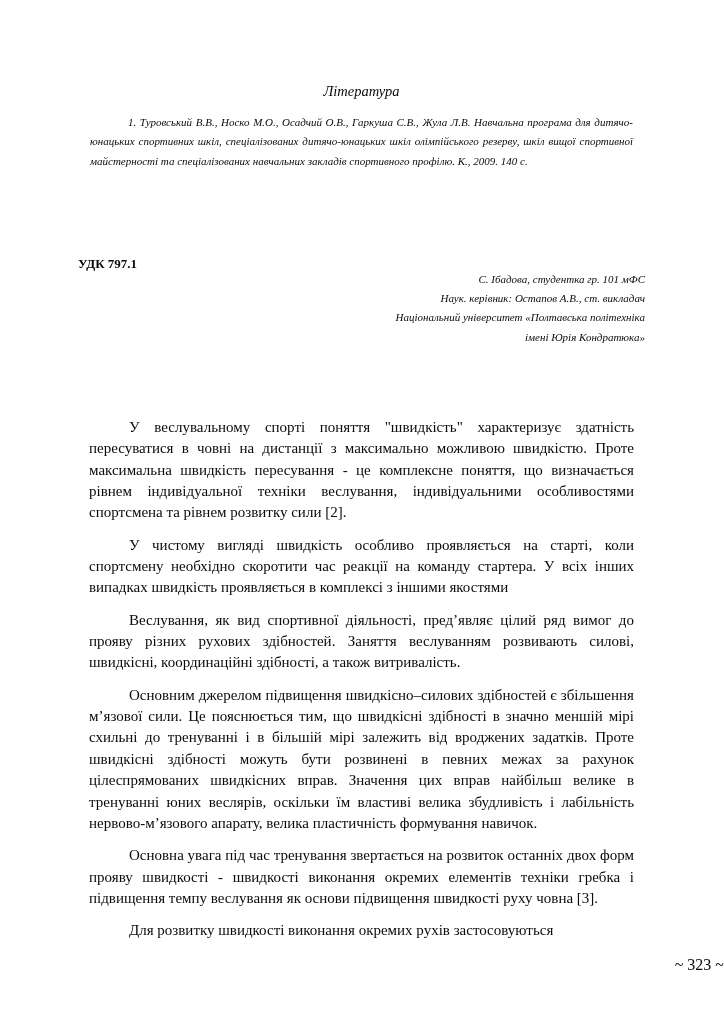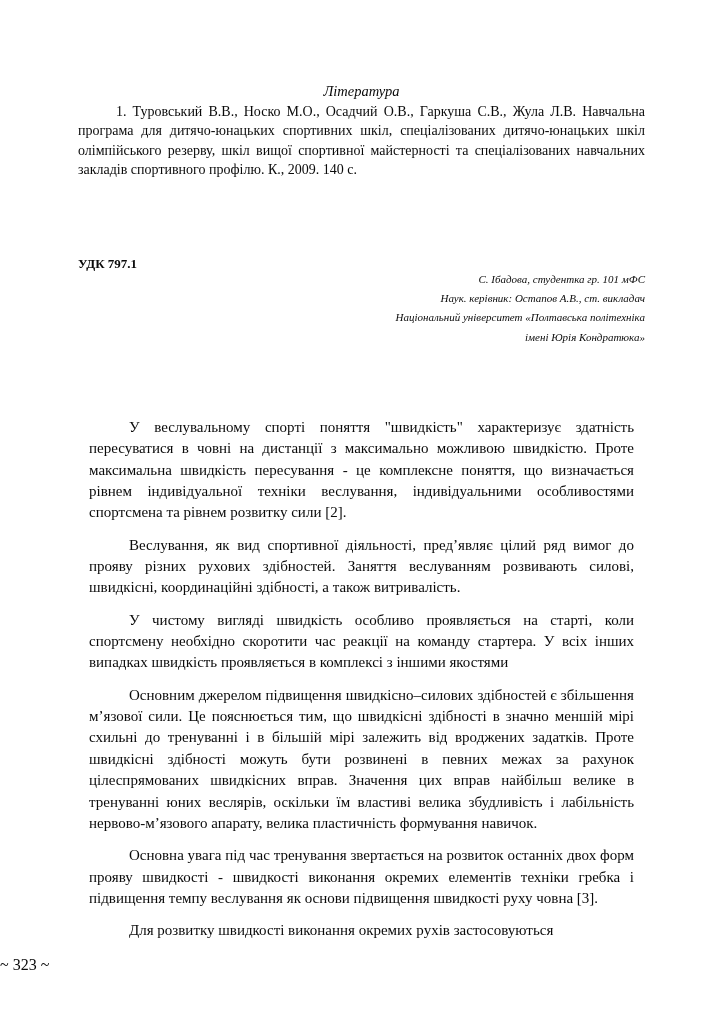--- a/index.html
+++ b/index.html
@@ -34,25 +34,26 @@
     width: 567px;
   }
   .refs-heading {
     text-align: center;
     font-style: italic;
     font-size: 14.5px;
     line-height: 19px;
     margin: 0 0 1px 0;
   }
   .ref-item {
-    font-size: 14px;
+    font-style: italic;
+    font-size: 11px;
     line-height: 19.3px;
     text-align: justify;
     text-indent: 38px;
-    margin: 0;
+    margin: 12px;
     text-justify: inter-word;
   }
 
   
   .udc {
     position: absolute;
     left: 78px;
     top: 255px;
     font-weight: bold;
     font-size: 13px;
@@ -102,21 +103,21 @@
     text-justify: inter-word;
     white-space: pre-wrap;
   }
 
   
   .folio {
     position: absolute;
     left: 0;
     top: 955px;
     width: 724px;
-    text-align: left;
+    text-align: right;
     font-size: 16px;
     line-height: 20px;
   }
 </style>
 </head>
 <body>
 
 <div class="page">
 
   <section class="refs">
@@ -129,22 +130,22 @@
   <section class="authors">
     <div>С. Ібадова, студентка гр. 101 мФС</div>
     <div>Наук. керівник: Остапов А.В., ст. викладач</div>
     <div>Національний університет «Полтавська політехніка</div>
     <div>імені Юрія Кондратюка»</div>
   </section>
 
 
   <section class="body">
     <p>У веслувальному спорті поняття "швидкість" характеризує здатність пересуватися в човні на дистанції з максимально можливою швидкістю. Проте максимальна швидкість пересування - це комплексне поняття, що визначається рівнем індивідуальної техніки веслування, індивідуальними особливостями спортсмена та рівнем розвитку сили [2].</p>
+    <p>У чистому вигляді швидкість особливо проявляється на старті, коли спортсмену необхідно скоротити час реакції на команду стартера. У всіх інших випадках швидкість проявляється в комплексі з іншими якостями</p>
     <p>Веслування, як вид спортивної діяльності, пред’являє цілий ряд вимог до прояву різних рухових здібностей. Заняття веслуванням розвивають силові, швидкісні, координаційні здібності, а також витривалість.</p>
-    <p>У чистому вигляді швидкість особливо проявляється на старті, коли спортсмену необхідно скоротити час реакції на команду стартера. У всіх інших випадках швидкість проявляється в комплексі з іншими якостями</p>
     <p>Основним джерелом підвищення швидкісно–силових здібностей є збільшення м’язової сили. Це пояснюється тим, що швидкісні здібності в значно меншій мірі схильні до тренуванні і в більшій мірі залежить від вроджених задатків. Проте швидкісні здібності можуть бути розвинені в певних межах за рахунок цілеспрямованих швидкісних вправ. Значення цих вправ найбільш велике в тренуванні юних веслярів, оскільки їм властиві велика збудливість і лабільність нервово-м’язового апарату, велика пластичність формування навичок.</p>
     <p>Основна увага під час тренування звертається на розвиток останніх двох форм прояву швидкості - швидкості виконання окремих елементів техніки гребка і підвищення темпу веслування як основи підвищення швидкості руху човна [3].</p>
     <p>Для розвитку швидкості виконання окремих рухів застосовуються</p>
   </section>
 
   <div class="folio">~ 323 ~</div>
 
 </div>
 
 </body></html>

